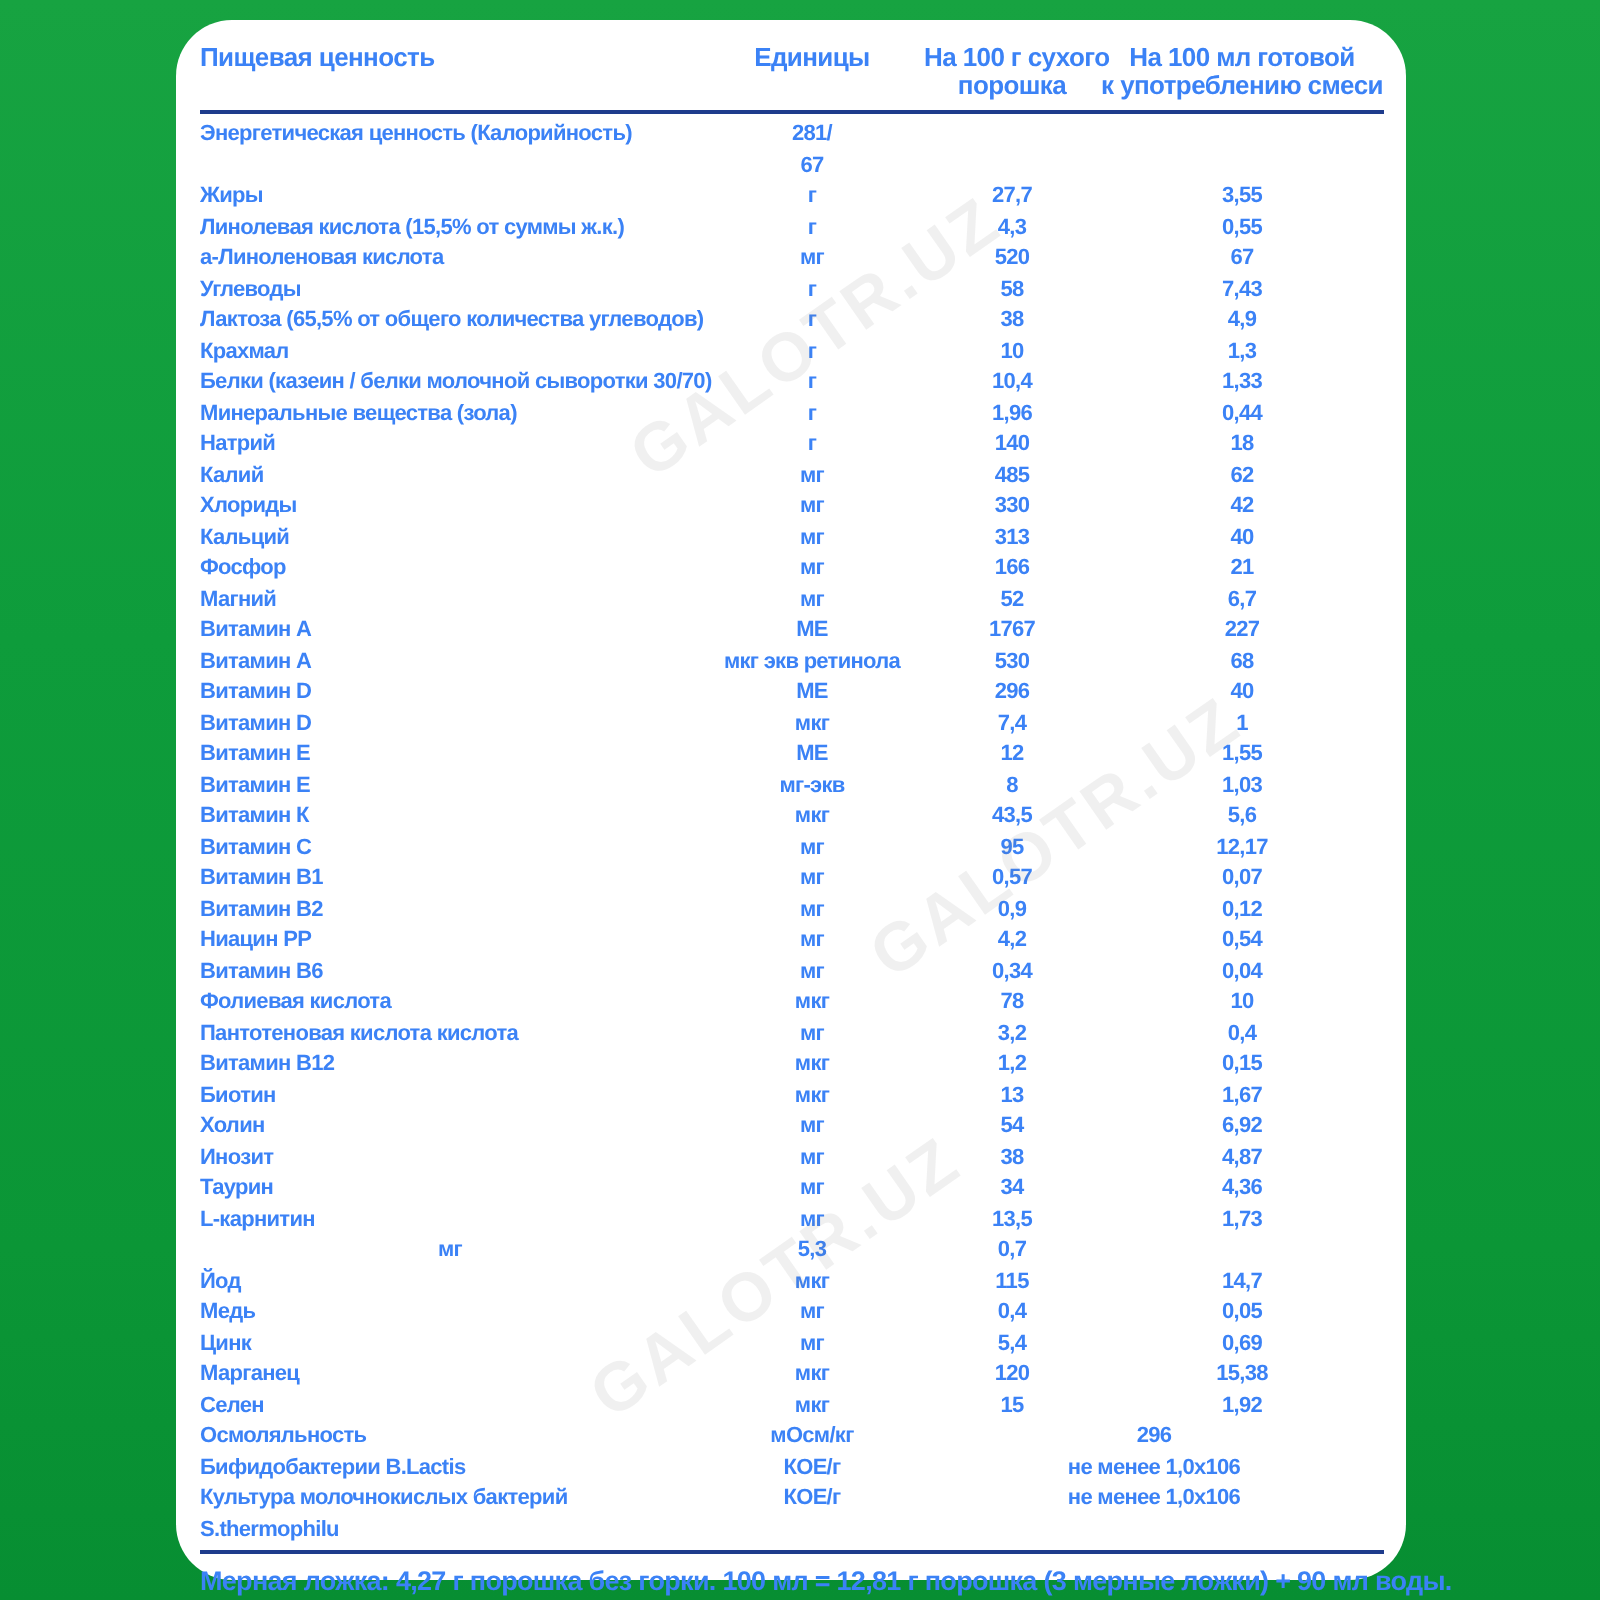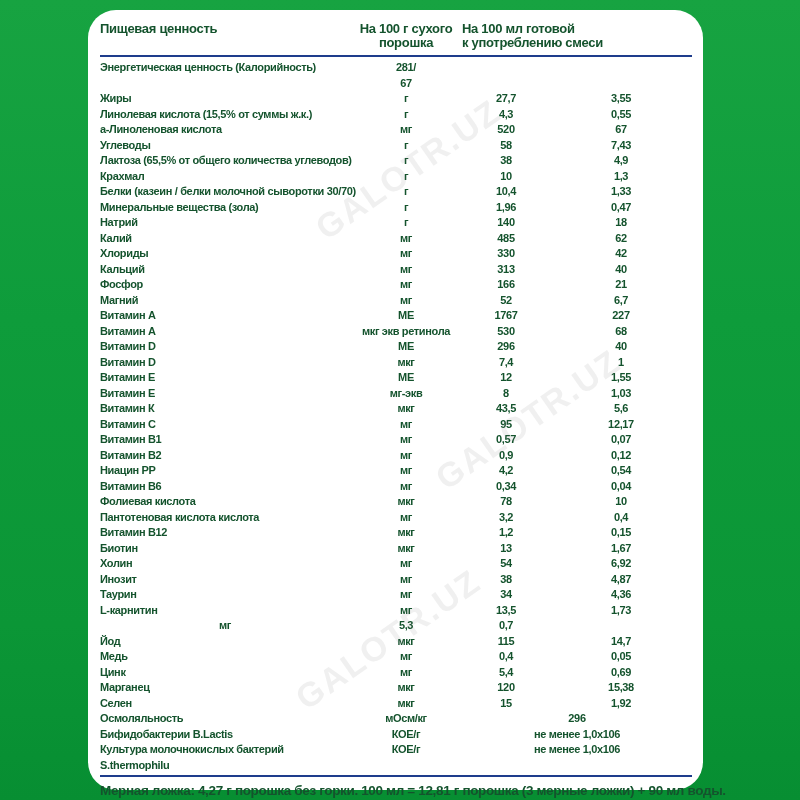--- a/index.html
+++ b/index.html
@@ -8,21 +8,21 @@
     background:linear-gradient(180deg,#17a341 0%, #0e9c3b 40%, #0b9636 78%, #078e32 100%);
     font-family:"Liberation Sans", sans-serif;
   }
   .watermark{
     position:absolute;color:rgba(110,110,110,0.10);font-weight:bold;font-size:34px;
     transform:rotate(-35deg);pointer-events:none;letter-spacing:2px;z-index:5;
   }
   .card{
     position:absolute;left:88px;top:10px;width:615px;height:780px;
     background:#ffffff;border-radius:28px;box-sizing:border-box;
-    padding:6px 11px 0 12px;color:#14532d;z-index:2;
+    padding:6px 11px 0 12px;color:#3b82f6;z-index:2;
   }
   .grid{display:grid;grid-template-columns:250px 112px 88px 142px;column-gap:0;}
   .hdr{
     font-size:13px;font-weight:bold;letter-spacing:-0.3px;line-height:14px;
     padding-top:6px;padding-bottom:5px;border-bottom:2px solid #1e3c8c;
   }
   .hdr .h{white-space:pre;}
   .hdr .h.left{text-align:left;}
   .hdr .h.center{text-align:center;}
   .rows{padding-top:3px;}
@@ -41,20 +41,21 @@
 </head>
 <body>
 
 <div class="watermark" style="left:300px;top:150px;">GALOTR.UZ</div>
 <div class="watermark" style="left:420px;top:400px;">GALOTR.UZ</div>
 <div class="watermark" style="left:280px;top:620px;">GALOTR.UZ</div>
 
 <div class="card">
   <div class="grid hdr">
     <div class="h left">Пищевая ценность</div>
+    <div class="h center">Единицы</div>
     <div class="h center">На 100 г сухого
 порошка</div>
     <div class="h center">На 100 мл готовой
 к употреблению смеси</div>
   </div>
 
   <div class="rows">
       <div class="grid row">
         <div class="c name">Энергетическая ценность (Калорийность)</div>
         <div class="c num">281/
@@ -99,21 +100,21 @@
       <div class="grid row">
         <div class="c name">Белки (казеин / белки молочной сыворотки 30/70)</div>
         <div class="c unit">г</div>
         <div class="c num">10,4</div>
         <div class="c num">1,33</div>
       </div>
       <div class="grid row">
         <div class="c name">Минеральные вещества (зола)</div>
         <div class="c unit">г</div>
         <div class="c num">1,96</div>
-        <div class="c num">0,47</div>
+        <div class="c num">0,44</div>
       </div>
       <div class="grid row">
         <div class="c name">Натрий</div>
         <div class="c unit">г</div>
         <div class="c num">140</div>
         <div class="c num">18</div>
       </div>
       <div class="grid row">
         <div class="c name">Калий</div>
         <div class="c unit">мг</div>

